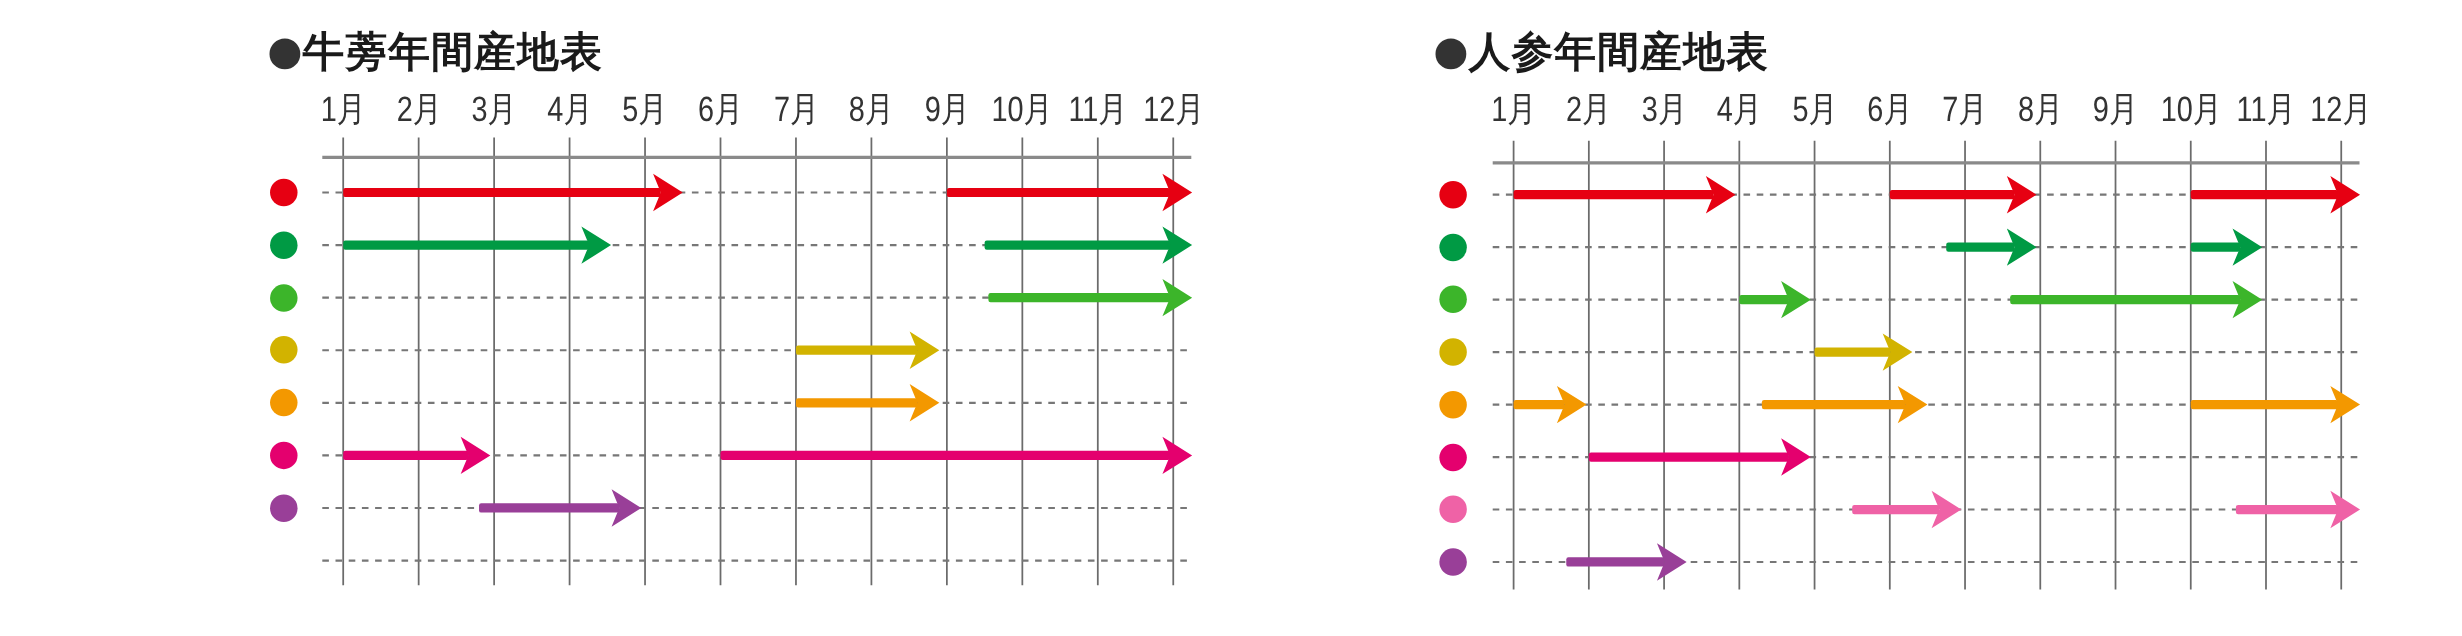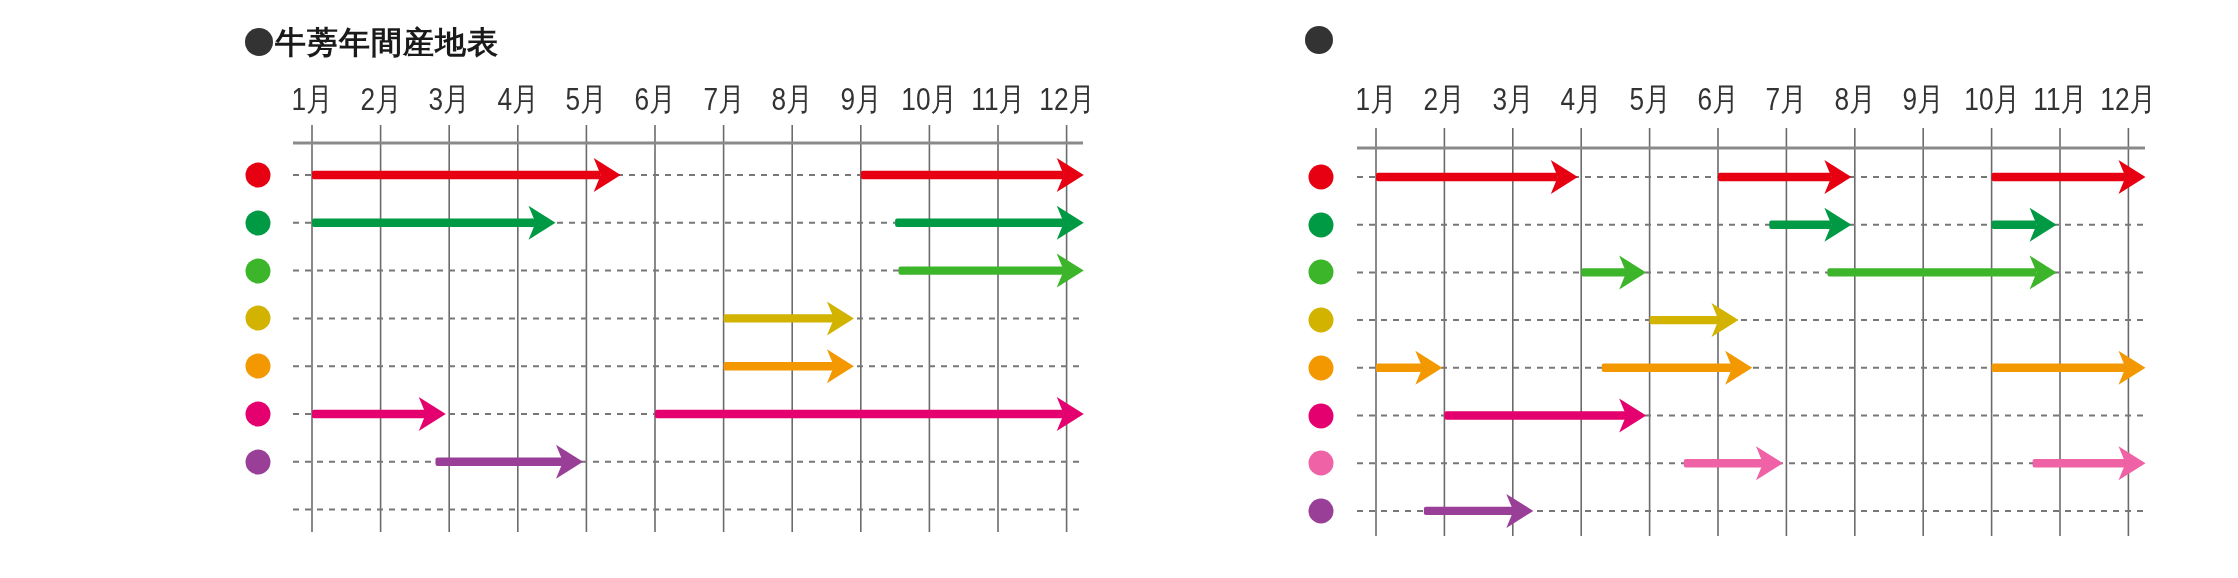--- a/index.html
+++ b/index.html
@@ -1,19 +1,19 @@
 <!DOCTYPE html>
 <html><head>
 <meta charset="utf-8">
 <style>
   html, body { margin: 0; padding: 0; background: #ffffff; }
   body { width: 2238px; height: 578px; position: relative; overflow: hidden;
          font-family: "DejaVu Sans", "Liberation Sans", sans-serif; color: #333; }
   .chart { position: absolute; top: 0; height: 578px; }
-  .chart-title { position: absolute; top: 22px; font-size: 31px; font-weight: bold; color: #1a1a1a;
+  .chart-title { position: absolute; top: 22px; font-size: 38px; font-weight: bold; color: #1a1a1a;
                  letter-spacing: 1px; white-space: nowrap; }
   .title-bullet { display: inline-block; width: 28px; height: 28px; border-radius: 50%;
                   background: #333; vertical-align: -3px; margin-right: 2px; }
   .month-label { position: absolute; top: 78px; font-size: 32px; font-weight: normal; color: #333;
                  transform: translateX(-50%) scaleX(0.82); white-space: nowrap;
                  font-family: "Liberation Sans", "DejaVu Sans", sans-serif; }
   .row-dot { position: absolute; width: 25px; height: 25px; border-radius: 50%;
              transform: translate(-50%, -50%); }
   svg.grid { position: absolute; left: 0; top: 0; overflow: visible; }
 </style>
@@ -99,21 +99,21 @@
     </svg>
     <div class="row-dot" style="left: 258px; top: 175px; background: rgb(230, 0, 18);"></div>
     <div class="row-dot" style="left: 258px; top: 222.8px; background: rgb(0, 154, 68);"></div>
     <div class="row-dot" style="left: 258px; top: 270.6px; background: rgb(60, 181, 42);"></div>
     <div class="row-dot" style="left: 258px; top: 318.4px; background: rgb(210, 179, 0);"></div>
     <div class="row-dot" style="left: 258px; top: 366.2px; background: rgb(243, 152, 0);"></div>
     <div class="row-dot" style="left: 258px; top: 414px; background: rgb(228, 0, 110);"></div>
     <div class="row-dot" style="left: 258px; top: 461.8px; background: rgb(153, 63, 152);"></div>
   </div>
 <div class="chart" id="chart-1">
-    <div class="chart-title" style="left: 1305px;"><span class="title-bullet"></span></div>
+    <div class="chart-title" style="left: 1305px;"><span class="title-bullet"></span><span>人参年間産地表</span></div>
     <div class="month-label" style="left: 1376px;">1月</div>
     <div class="month-label" style="left: 1444.4px;">2月</div>
     <div class="month-label" style="left: 1512.8px;">3月</div>
     <div class="month-label" style="left: 1581.2px;">4月</div>
     <div class="month-label" style="left: 1649.6px;">5月</div>
     <div class="month-label" style="left: 1718px;">6月</div>
     <div class="month-label" style="left: 1786.4px;">7月</div>
     <div class="month-label" style="left: 1854.8px;">8月</div>
     <div class="month-label" style="left: 1923.2px;">9月</div>
     <div class="month-label" style="left: 1991.6px;">10月</div>

